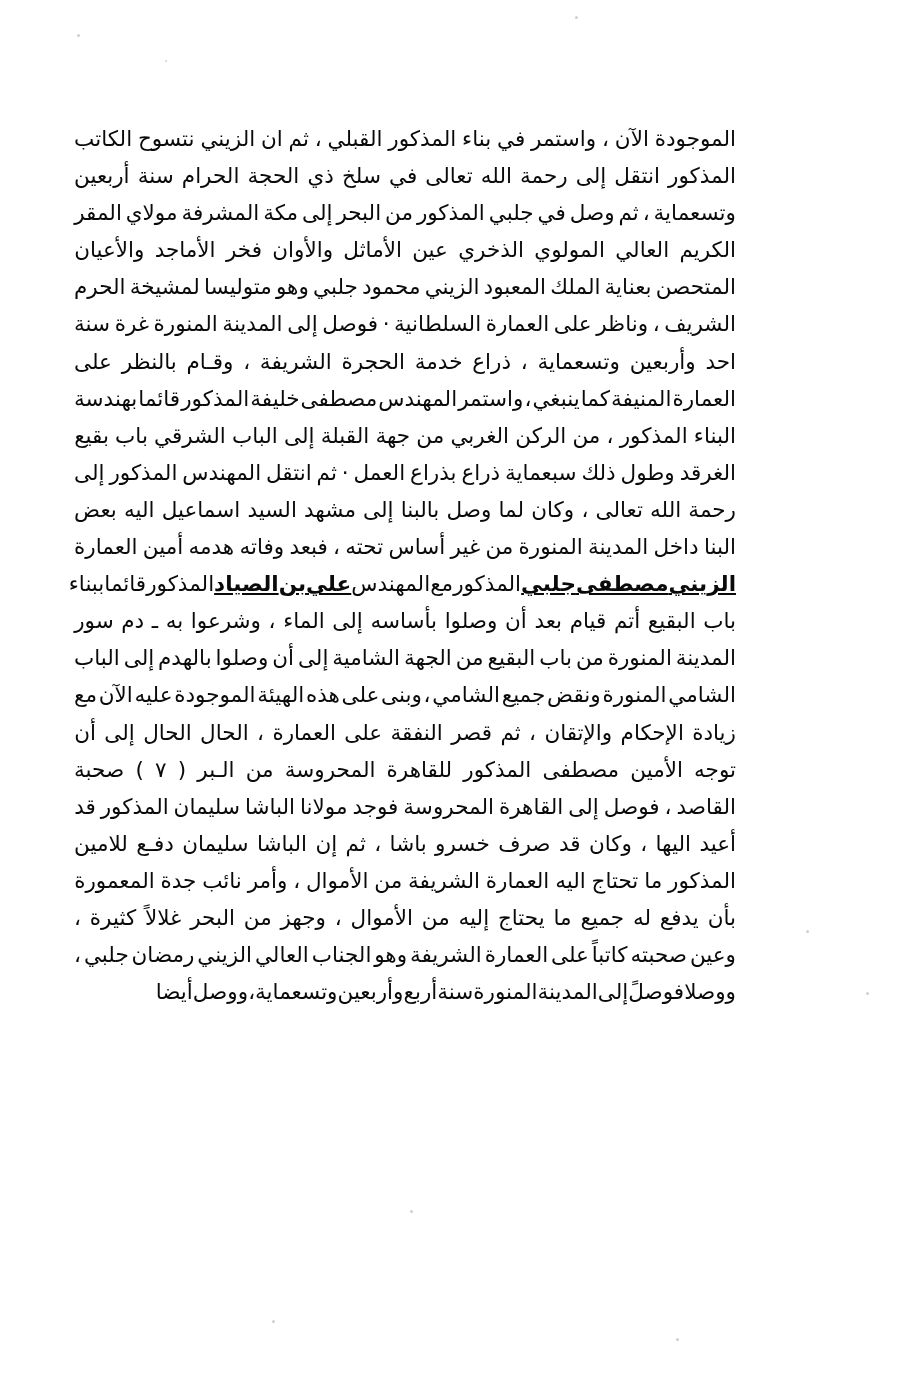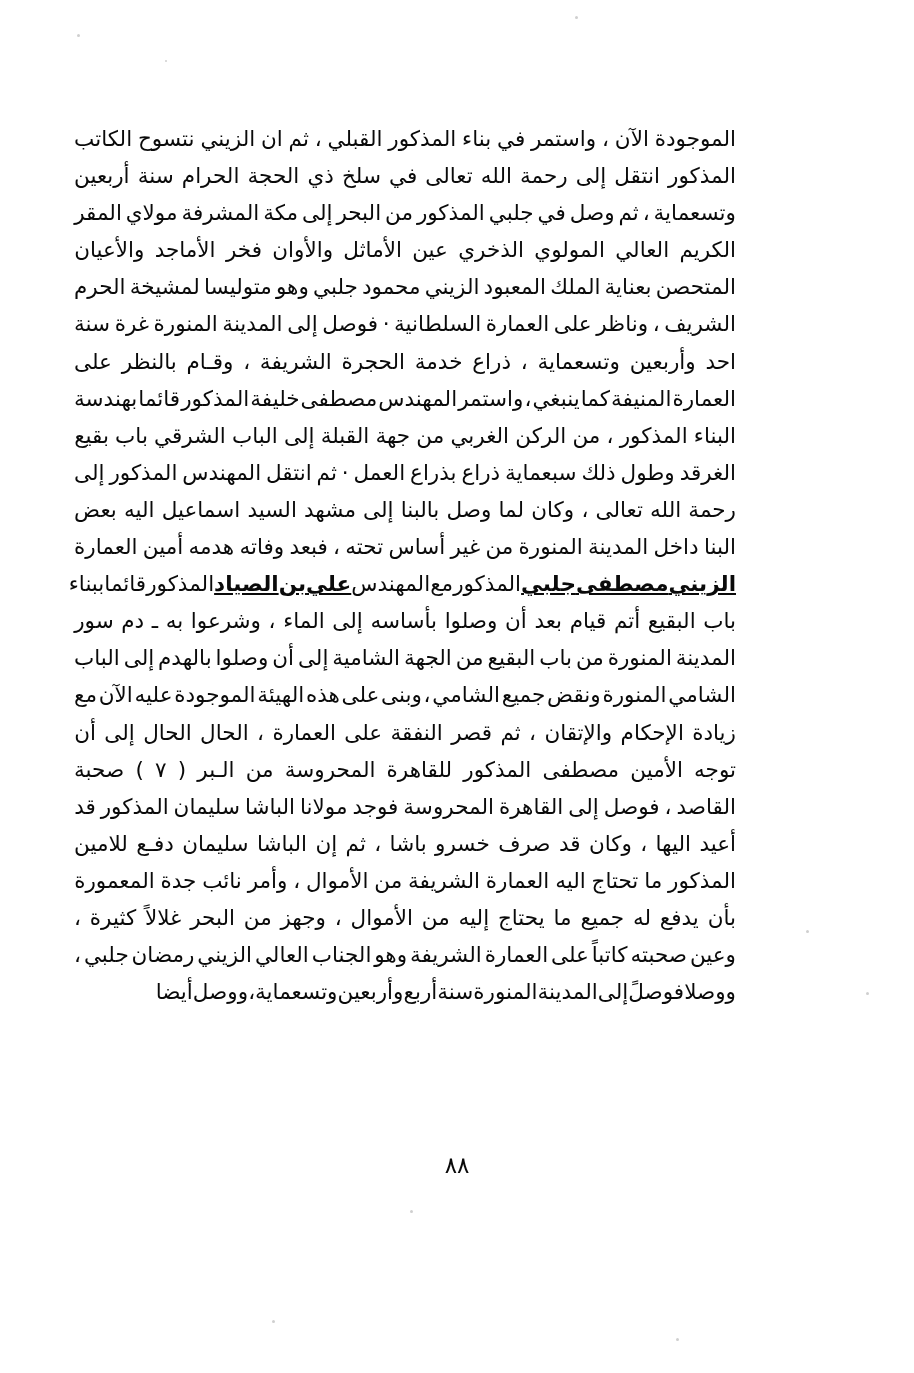--- a/index.html
+++ b/index.html
@@ -448,15 +448,14 @@
         <span class="tok">سنة</span>
         <span class="tok">أربع</span>
         <span class="tok">وأربعين</span>
         <span class="tok">وتسعماية</span>
         <span class="tok">،</span>
         <span class="tok">ووصل</span>
         <span class="tok">أيضا</span>
       </div>
     </div>
 
-  <div class="page-number">٨٨</div>
 
 </div>
 
 </body></html>

